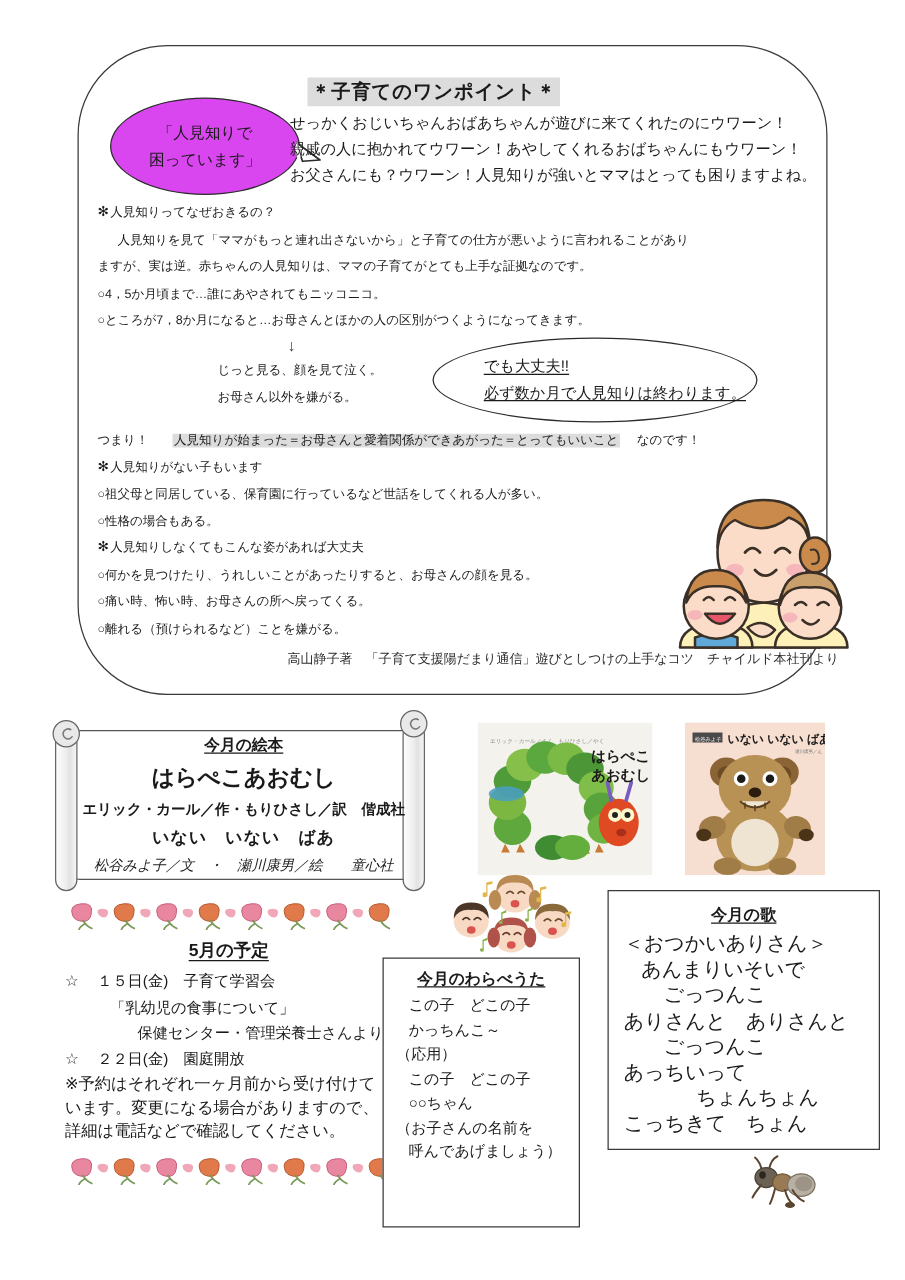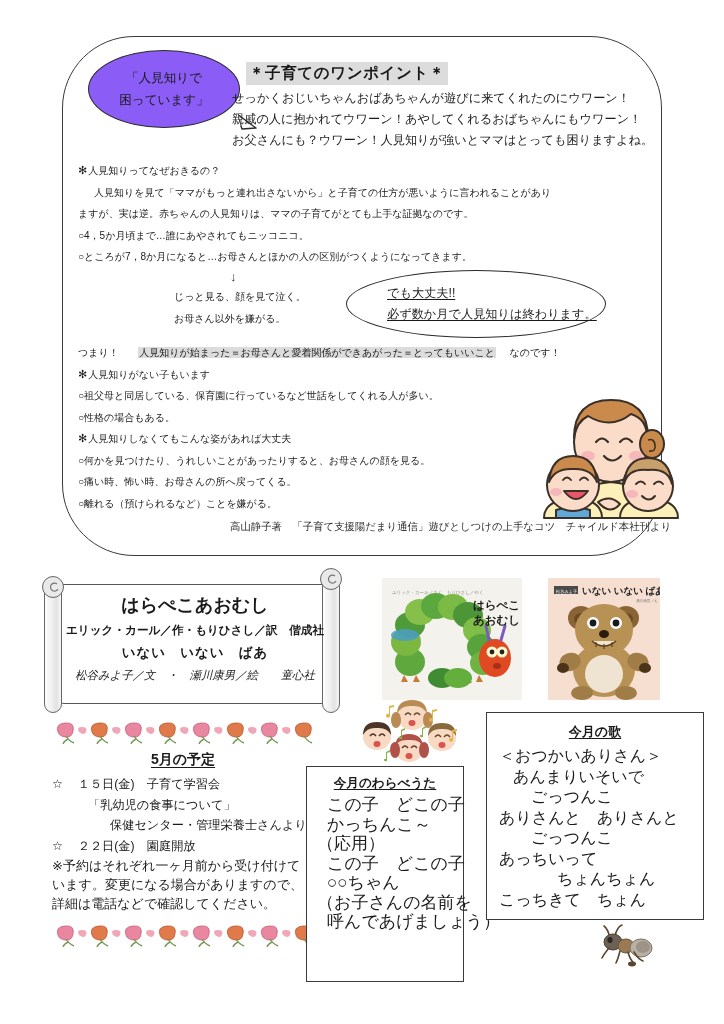--- a/index.html
+++ b/index.html
@@ -39,25 +39,25 @@
     padding: 1px 3px;
     white-space: nowrap;
   }
 
   .lead { position: absolute; left: 154px; top: 38px; width: 430px; }
   .lead .ln { font-size: 12.2px; line-height: 21px; white-space: nowrap; }
 
   
   .bubble {
     position: absolute;
-    left: 10px; top: 0;
+    left: 10px; top: 28px;
     width: 152px; height: 78px;
     border: 1.5px solid #2b2b2b;
     border-radius: 50%;
-    background: #8b5cf6;
+    background: #d946ef;
     display: flex; flex-direction: column;
     align-items: center; justify-content: center;
     gap: 5px;
   }
   .bubble span { font-size: 12.6px; white-space: nowrap; }
   .bubble-tail {
     position: absolute;
     left: 158px; top: 62px;
     width: 22px; height: 22px;
   }
@@ -159,21 +159,21 @@
     position: absolute; left: 306px; top: 766px;
     width: 158px; height: 216px;
     border: 1.3px solid #3a3a3a; background: #fff;
     padding: 8px 10px;
   }
   .warabe-title {
     text-align: center; font-size: 12.6px; font-weight: bold;
     text-decoration: underline; text-underline-offset: 2px;
     margin-bottom: 3px;
   }
-  .warabe-line { font-size: 17px; line-height: 19.5px; white-space: nowrap; }
+  .warabe-line { font-size: 12px; line-height: 19.5px; white-space: nowrap; }
   .warabe-line.i1 { padding-left: 10px; }
 
   
   .kids-illu { position: absolute; left: 356px; top: 700px; width: 112px; height: 64px; }
 
   
   .song-box {
     position: absolute; left: 486px; top: 712px;
     width: 218px; height: 208px;
     border: 1.3px solid #3a3a3a; background: #fff;
@@ -308,20 +308,21 @@
           <path d="M11,4 a4,4 0 1,0 1,5" fill="none" stroke="#777" stroke-width="1.2"></path>
         </svg>
     </div>
     <div class="roll-cap right">
       <svg class="swirl" viewBox="0 0 15 15">
           <path d="M11,4 a4,4 0 1,0 1,5" fill="none" stroke="#777" stroke-width="1.2"></path>
         </svg>
     </div>
 
     <div class="scroll-text">
+      <div class="t1">今月の絵本</div>
       <div class="t2">はらぺこあおむし</div>
       <div class="t3">エリック・カール／作・もりひさし／訳　偕成社</div>
       <div class="t4">いない　いない　ばあ</div>
       <div class="t5">松谷みよ子／文　・　瀬川康男／絵　　童心社</div>
     </div>
   </div>
 
   <svg class="book book1" viewBox="0 0 140 122">
     <rect x="0" y="0" width="140" height="122" fill="#f4f2ec"></rect>
     <text x="10" y="16" font-size="4.5" fill="#8a8a8a" font-family="'Liberation Sans',sans-serif">エリック・カール／さく　もりひさし／やく</text>

